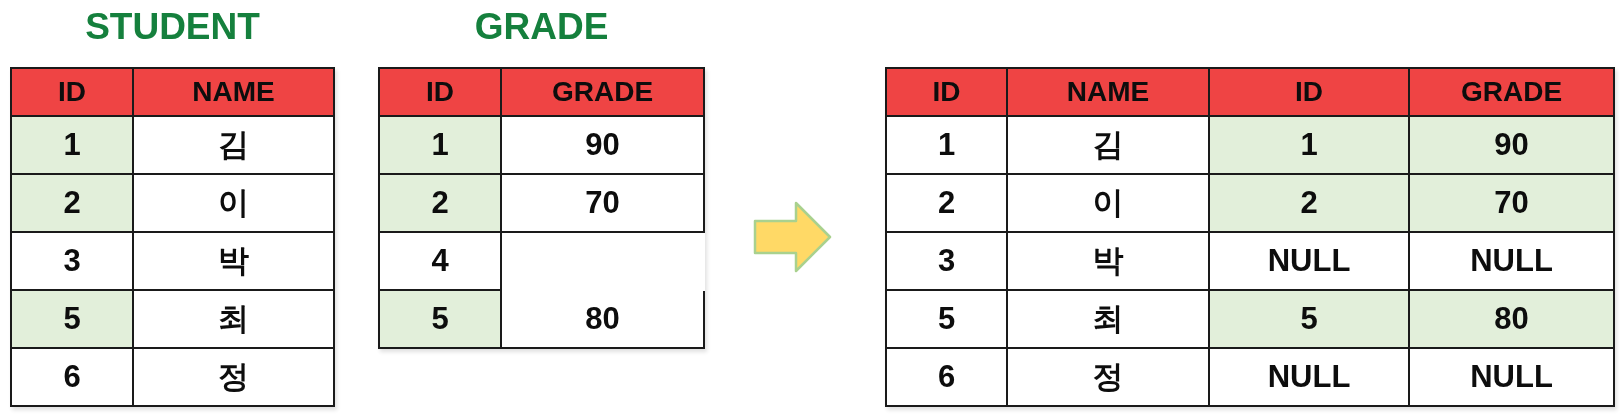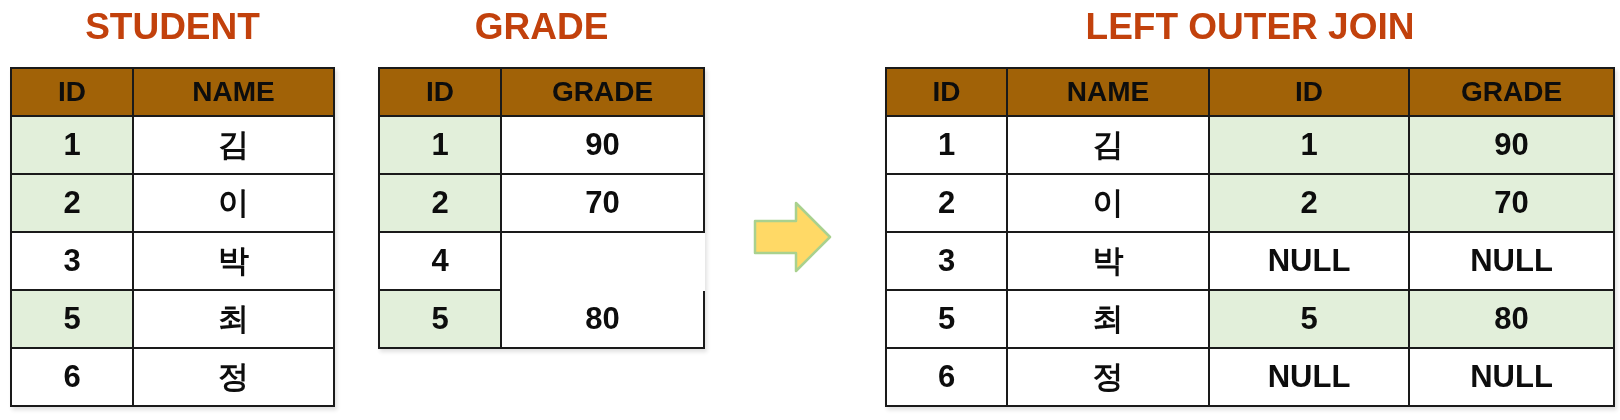--- a/index.html
+++ b/index.html
@@ -18,21 +18,21 @@
   .stage { position: absolute; inset: 0; }
 
   .block-title {
     position: absolute;
     top: 6px;
     height: 42px;
     line-height: 42px;
     text-align: center;
     font-size: 37px;
     font-weight: 800;
-    color: #c2410c;
+    color: #15803d;
     white-space: nowrap;
   }
   #title-student { left: 10px;  width: 325px; }
   #title-grade   { left: 378px; width: 327px; }
   #title-result  { left: 885px; width: 730px; }
 
   .dtable {
     position: absolute;
     top: 67px;
     border-top: 2px solid #1a1a1a;
@@ -57,21 +57,21 @@
     justify-content: center;
     border-right: 2px solid #1a1a1a;
     border-bottom: 2px solid #1a1a1a;
     background: #ffffff;
     font-size: 31px;
     font-weight: 700;
     color: #0d0d0d;
   }
   .trow.thead .cell {
     height: 48px;
-    background: #a16207;
+    background: #ef4444;
     font-size: 28px;
   }
   .cell.hl { background: #E2EFDA; }
 
   .join-arrow {
     position: absolute;
     left: 753px;
     top: 201px;
     width: 80px;
     height: 72px;
@@ -79,21 +79,20 @@
 </style>
 </head>
 <body>
 
 <div class="stage">
 
   <div class="block-title" id="title-student">STUDENT</div>
 
   <div class="block-title" id="title-grade">GRADE</div>
 
-  <div class="block-title" id="title-result">LEFT OUTER JOIN</div>
 
   <div class="dtable" id="table-student">
       <div class="trow thead">
         <div class="cell">ID</div>
         <div class="cell">NAME</div>
       </div>
       <div class="trow">
         <div class="cell hl">1</div>
         <div class="cell">김</div>
       </div>

